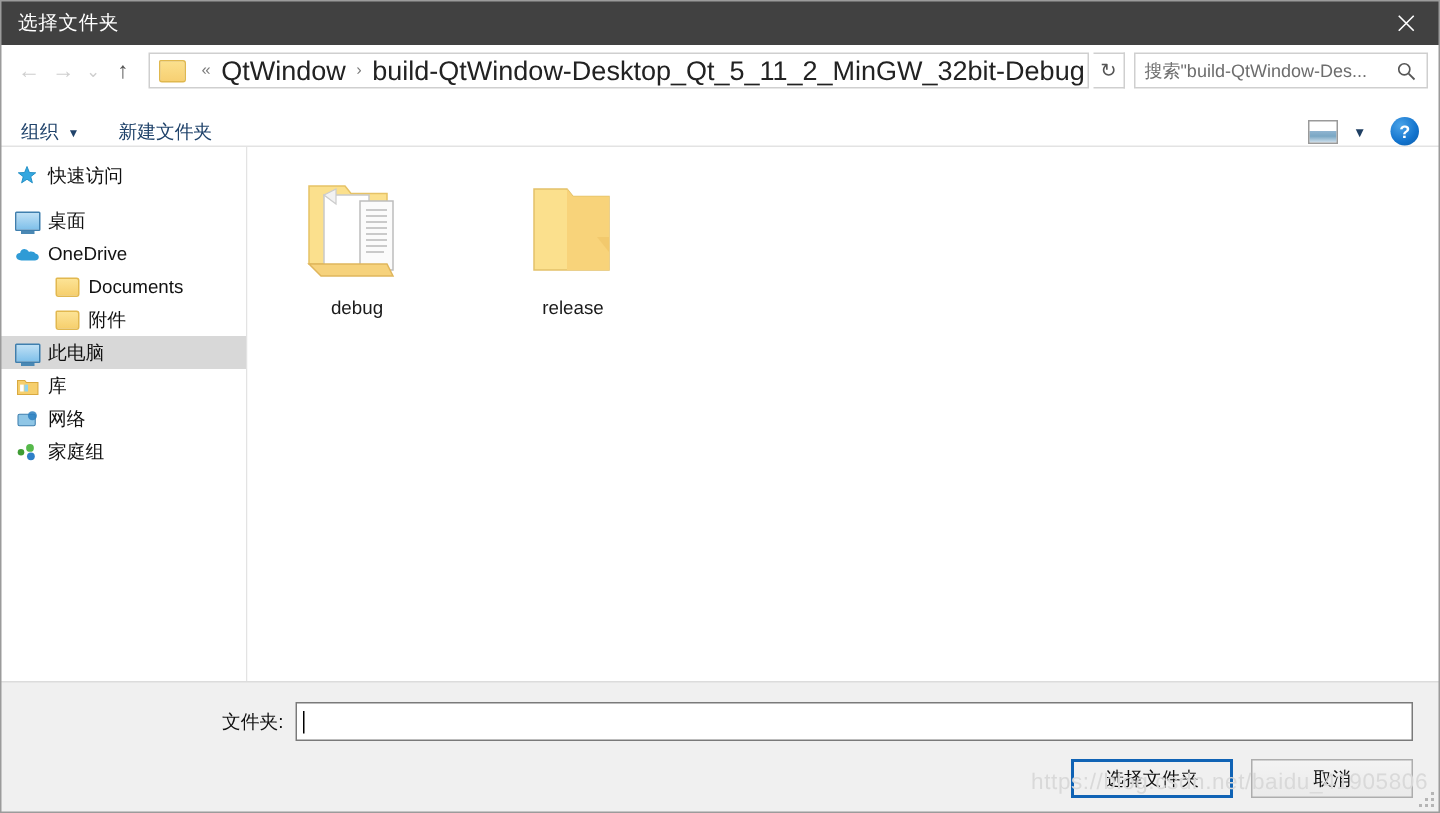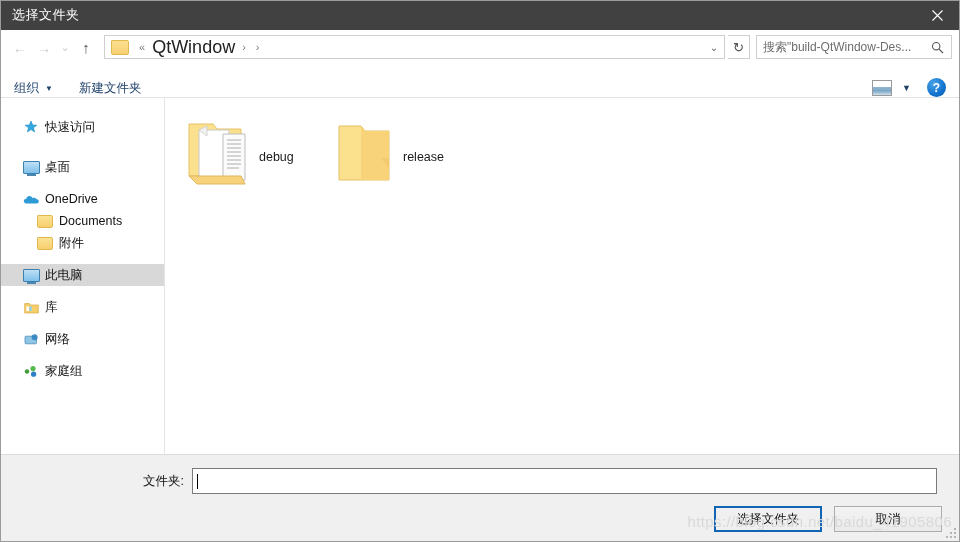--- a/index.html
+++ b/index.html
@@ -171,21 +171,21 @@
     cursor: pointer;
     white-space: nowrap;
   }
   .node.selected { background: #d8d8d8; }
   .node .ico {
     width: 18px; height: 16px;
     margin-right: 5px;
     flex: 0 0 18px;
     display: flex; align-items: center; justify-content: center;
   }
-  .lvl0 { padding-left: 22px; margin-top: 10px; }
+  .lvl0 { padding-left: 9px; }
   .lvl1 { padding-left: 36px; text-align: center; }
   .gap { height: 8px; }
 
   
   .ic-monitor {
     width: 15px; height: 11px;
     background: linear-gradient(180deg,#bfe0f5 0%,#7fc0ea 100%);
     border: 1px solid #3f7fae; border-radius: 1px;
     position: relative;
   }
@@ -205,41 +205,41 @@
     position: relative;
     background: #ffffff;
     padding: 14px 0 0 18px;
     display: flex;
     align-items: flex-start;
     gap: 34px;
     box-sizing: border-box;
   }
   .file-item {
     width: 110px;
-    display: flex; align-items: center;
+    display: flex; flex-direction: column; align-items: center;
     cursor: pointer;
     padding-top: 4px;
   }
   .file-label {
     margin-top: 10px;
     font-size: 12.5px; color: #1a1a1a;
   }
   .fi-icon { width: 76px; height: 72px; position: relative; }
 
   
   .bottom {
     flex: 0 0 88px;
     background: #f0f0f0;
     border-top: 1px solid #dcdcdc;
     position: relative;
     box-sizing: border-box;
   }
   .filename-row {
     display: flex; align-items: center;
-    padding: 13px 23px 0 0;
+    padding: 13px 18px 0 0;
     justify-content: flex-end;
   }
   .fn-label { font-size: 12.5px; color: #111111; margin-right: 8px; }
   .fn-input {
     width: 745px; height: 26px;
     background: #ffffff;
     border: 1px solid #7a7a7a;
     box-sizing: border-box;
     display: flex; align-items: center;
     padding-left: 4px;
@@ -309,20 +309,21 @@
     <div class="navbtn">←</div>
     <div class="navbtn">→</div>
     <div class="navbtn small">⌄</div>
     <div class="navbtn enabled">↑</div>
 
     <div class="addressbox">
       <span class="addr-folder-icon"></span>
       <span class="crumb-sep">«</span>
       <span class="crumb">QtWindow</span>
       <span class="crumb-sep">›</span>
+      <span class="crumb">build-QtWindow-Desktop_Qt_5_11_2_MinGW_32bit-Debug</span>
       <span class="crumb-sep">›</span>
       <span class="addr-spacer"></span>
       <span class="addr-chevron">⌄</span>
     </div>
 
     <div class="refresh-btn">↻</div>
 
     <div class="searchbox">
       <span class="ph">搜索"build-QtWindow-Des...</span>
       <svg class="mag" width="13" height="13" viewBox="0 0 13 13">

